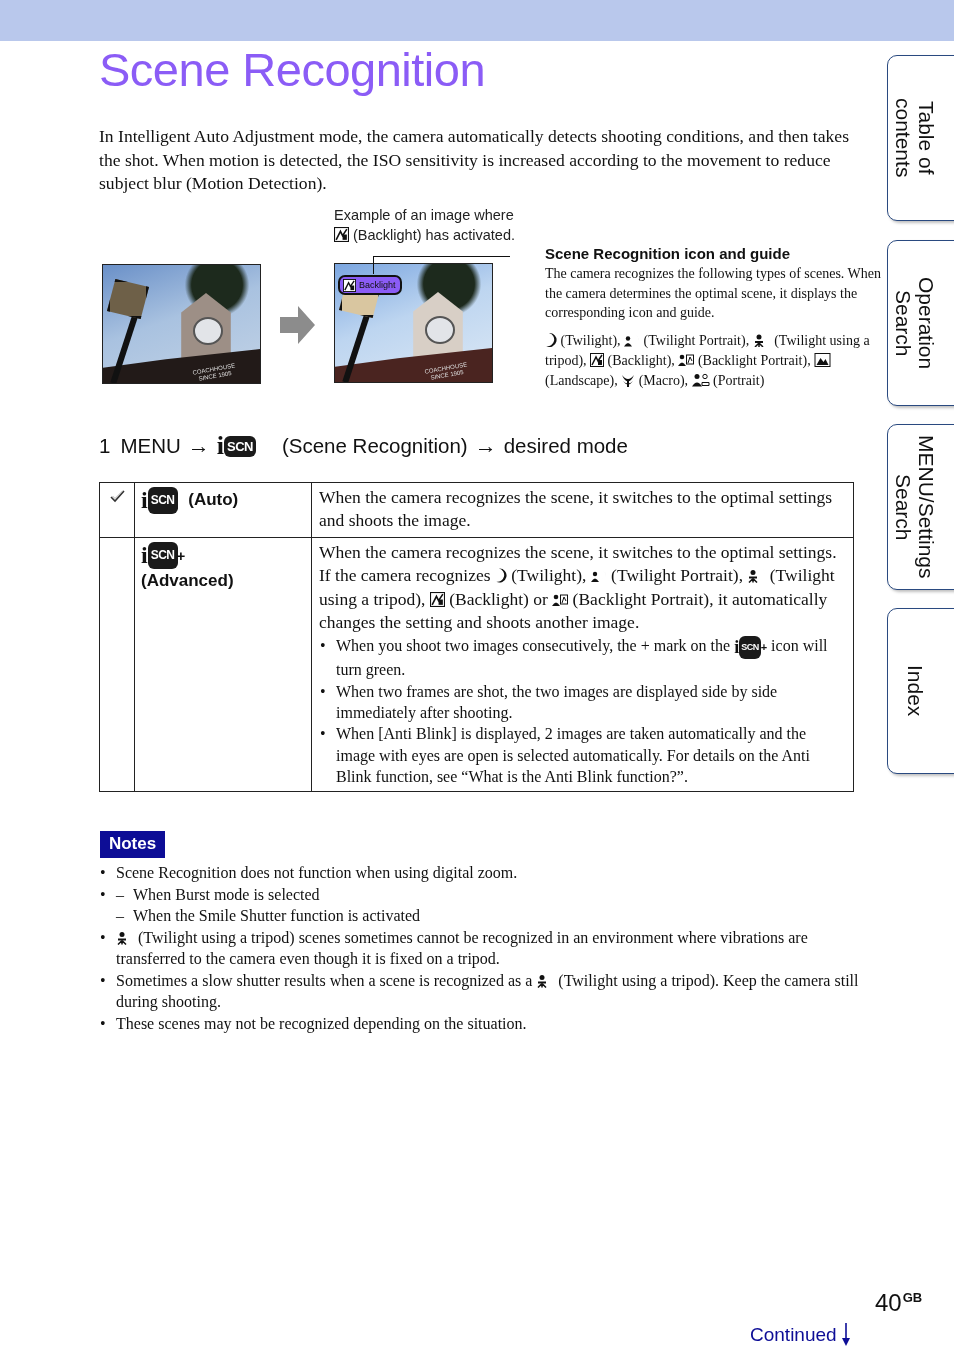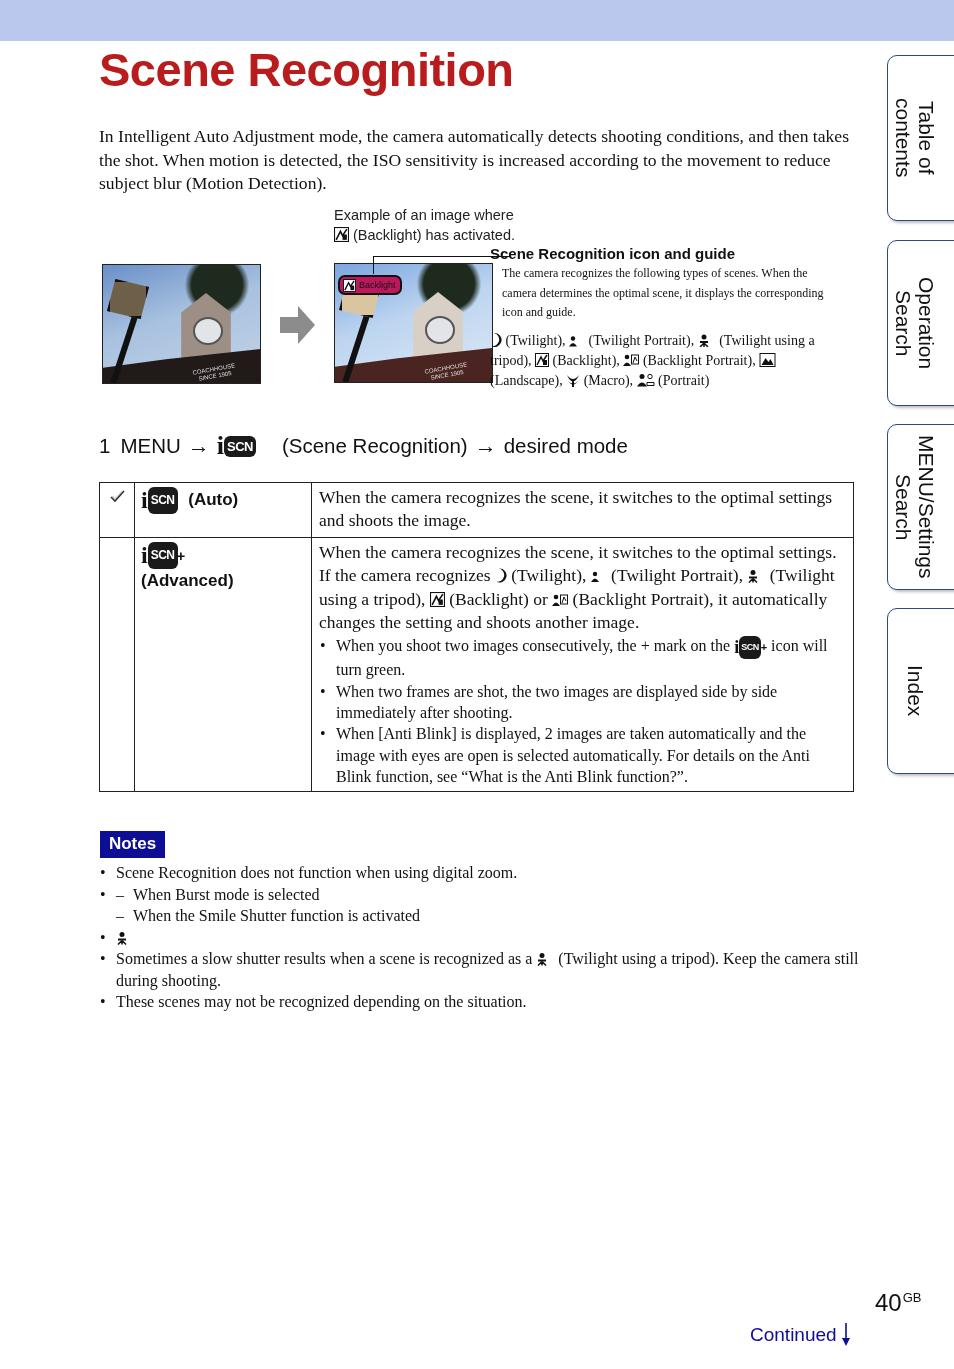--- a/index.html
+++ b/index.html
@@ -1,21 +1,21 @@
 <!DOCTYPE html>
 <html><head>
 <meta charset="utf-8">
 <style>
   * { box-sizing: border-box; margin: 0; padding: 0; }
   html, body { width: 954px; height: 1369px; background: #ffffff; overflow: hidden; }
   body { position: relative; font-family: "Liberation Serif", serif; color: #111; }
 
   .top-band { position: absolute; left: 0; top: 0; width: 954px; height: 41px; background: #b9c8ec; }
 
-  .page-title { position: absolute; left: 99px; top: 42px; font-family: "Liberation Sans", sans-serif; font-weight: bold; font-size: 47px; color: #b91c1c; letter-spacing: -0.5px; }
+  .page-title { position: absolute; left: 99px; top: 42px; font-family: "Liberation Sans", sans-serif; font-weight: normal; font-size: 47px; color: #8b5cf6; letter-spacing: -0.5px; }
 
   .intro { position: absolute; left: 99px; top: 125px; width: 760px; font-size: 17.6px; line-height: 23.5px; }
 
   .caption { position: absolute; left: 334px; top: 205px; font-family: "Liberation Sans", sans-serif; font-size: 14.5px; line-height: 20px; color: #222; }
   .inline-icon { display: inline-block; vertical-align: -2px; }
 
   .photo { position: absolute; top: 264px; width: 159px; height: 120px; border: 1px solid #222; overflow: hidden; }
   .photo.before { left: 102px; }
   .photo.after { left: 334px; top: 263px; }
   .sky { position: absolute; inset: 0; background: linear-gradient(160deg, #6a90c8 0%, #a9c2e0 45%, #c3d3e6 100%); }
@@ -24,29 +24,29 @@
   .tower { position: absolute; left: 72px; top: 28px; width: 62px; height: 70px; background: #9d8f86; clip-path: polygon(10% 28%, 50% 0, 90% 28%, 90% 100%, 10% 100%); }
   .after .tower { background: #d8cfc6; }
   .clock { position: absolute; left: 90px; top: 52px; width: 30px; height: 28px; border-radius: 50%; background: #e2e4e8; border: 2px solid #555; }
   .roof { position: absolute; left: 0; bottom: 0; width: 100%; height: 34px; background: #221a18; clip-path: polygon(0 55%, 40% 30%, 100% 0, 100% 100%, 0 100%); }
   .after .roof { background: #4a2420; }
   .lamp { position: absolute; left: 4px; top: 14px; width: 42px; height: 40px; background: #6e6048; border: 3px solid #111; clip-path: polygon(20% 0, 100% 20%, 80% 100%, 0 80%); }
   .after .lamp { background: #d9c6a0; }
   .pole { position: absolute; left: 18px; top: 50px; width: 6px; height: 70px; background: #111; transform: rotate(18deg); }
   .sign-text { position: absolute; right: 24px; bottom: 3px; font-family: "Liberation Sans", sans-serif; font-size: 6px; color: #ddd; line-height: 7px; text-align: center; transform: rotate(-10deg); }
 
-  .backlight-badge { position: absolute; left: 3px; top: 11px; height: 20px; padding: 0 4px 0 3px; border: 2px solid #111; border-radius: 7px; background: #be185d; display: flex; align-items: center; gap: 3px; font-family: "Liberation Sans", sans-serif; font-size: 9px; color: #111; }
+  .backlight-badge { position: absolute; left: 3px; top: 11px; height: 20px; padding: 0 4px 0 3px; border: 2px solid #111; border-radius: 7px; background: #8b5cf6; display: flex; align-items: center; gap: 3px; font-family: "Liberation Sans", sans-serif; font-size: 9px; color: #111; }
   .leader-v { position: absolute; left: 373px; top: 256px; width: 1px; height: 18px; background: #111; }
   .leader-h { position: absolute; left: 373px; top: 256px; width: 137px; height: 1px; background: #111; }
 
   .arrow-right { position: absolute; left: 280px; top: 306px; width: 35px; height: 38px; }
 
-  .guide { position: absolute; left: 490px; top: 244px; width: 345px; }
+  .guide { position: absolute; left: 545px; top: 244px; width: 345px; }
   .guide-title { font-family: "Liberation Sans", sans-serif; font-weight: bold; font-size: 15px; line-height: 20px; color: #111; }
-  .guide-text { font-size: 12px; line-height: 19.7px; margin-left: 12px; }
+  .guide-text { font-size: 14px; line-height: 19.7px; }
   .guide-list { font-size: 14px; line-height: 19.7px; margin-top: 8px; }
 
   .step { position: absolute; left: 99px; top: 431px; font-family: "Liberation Sans", sans-serif; font-size: 20.5px; color: #111; display: flex; align-items: center; white-space: nowrap; }
   .step .num { margin-right: 10px; }
   .step .arr { margin: 0 7px; font-size: 22px; }
   .iscn { display: inline-flex; align-items: center; vertical-align: middle; }
   .iscn .i { font-family: "Liberation Serif", serif; font-weight: bold; color: #111; }
   .iscn .box { background: #1a1a1a; color: #fff; font-family: "Liberation Sans", sans-serif; font-weight: bold; border-radius: 6px; letter-spacing: -0.5px; }
   .iscn .plus { font-family: "Liberation Sans", sans-serif; font-weight: bold; }
 
@@ -68,21 +68,21 @@
   .notes ul.sub li::before { content: "–"; position: absolute; left: 0; top: 0; }
 
   .side-tab { position: absolute; left: 887px; width: 80px; border: 1.5px solid #2a4a80; border-radius: 10px 0 0 10px; background: #fff; box-shadow: 2px 2px 3px rgba(0,0,0,0.25); display: flex; align-items: center; justify-content: center; cursor: pointer; }
   .side-tab span { writing-mode: vertical-rl; font-family: "Liberation Sans", sans-serif; font-size: 21px; line-height: 23px; color: #111; text-align: center; white-space: pre-line; margin-left: -24px; }
   .tab-toc { top: 55px; height: 166px; }
   .tab-op { top: 240px; height: 166px; }
   .tab-menu { top: 424px; height: 166px; }
   .tab-index { top: 608px; height: 166px; }
 
   .page-num { position: absolute; left: 875px; top: 1289px; font-family: "Liberation Sans", sans-serif; font-size: 24px; color: #111; }
-  .page-num sup { font-size: 13px; vertical-align: 9px; margin-left: 1px; }
+  .page-num sup { font-size: 13px; vertical-align: 9px; margin-left: 1px; font-weight: bold; }
   .continued { position: absolute; left: 750px; top: 1323px; font-family: "Liberation Sans", sans-serif; font-size: 19px; color: #0d0d96; display: flex; align-items: center; gap: 4px; cursor: pointer; }
 </style>
 </head>
 <body>
 
 <svg width="0" height="0" style="position:absolute">
   <defs>
     <symbol id="sym-twilight" viewBox="0 0 12 14">
         <path d="M4 0 A7 7 0 1 1 1 13 A5.5 5.5 0 0 0 4 0 Z" fill="#111"></path>
       </symbol>
@@ -285,21 +285,21 @@
 <ul class="notes">
   <li>Scene Recognition does not function when using digital zoom.</li>
   <li>
     <ul class="sub">
       <li>When Burst mode is selected</li>
       <li>When the Smile Shutter function is activated</li>
     </ul>
   </li>
   <li><svg class="inline-icon" width="18" height="15">
         <use href="#sym-tripod"></use>
-      </svg> </li>
+      </svg> <span>(Twilight using a tripod) scenes sometimes cannot be recognized in an environment where vibrations are transferred to the camera even though it is fixed on a tripod.</span></li>
   <li><span>Sometimes a slow shutter results when a scene is recognized as a</span> <svg class="inline-icon" width="18" height="15">
         <use href="#sym-tripod"></use>
       </svg> <span>(Twilight using a tripod). Keep the camera still during shooting.</span></li>
   <li>These scenes may not be recognized depending on the situation.</li>
 </ul>
 
 <div class="side-tab tab-toc">
     <span>Table of
 contents</span>
   </div>

